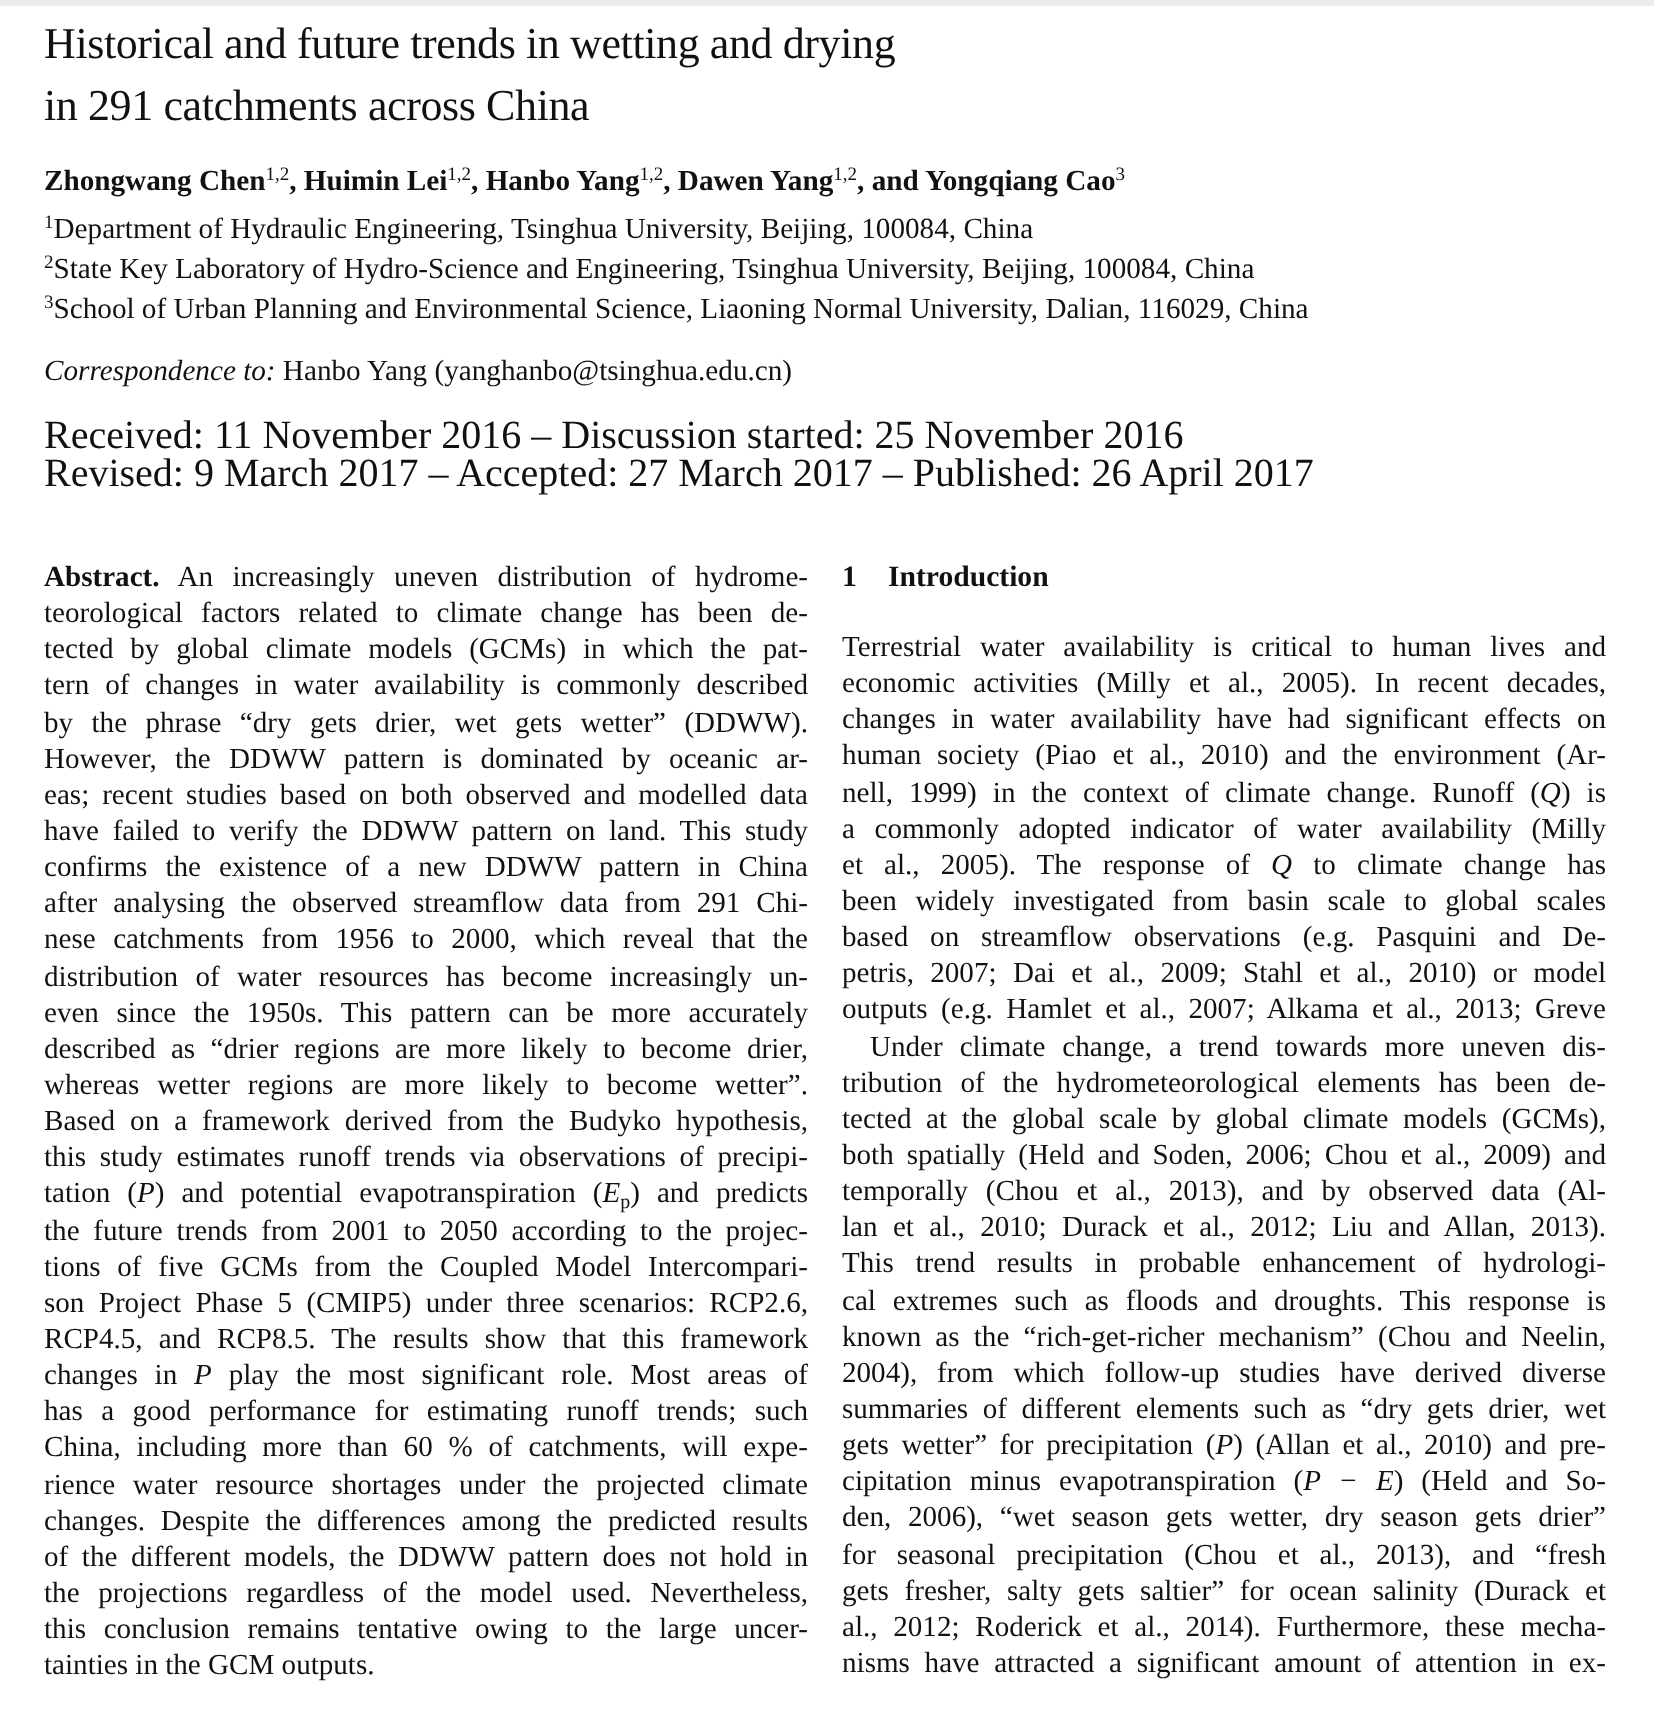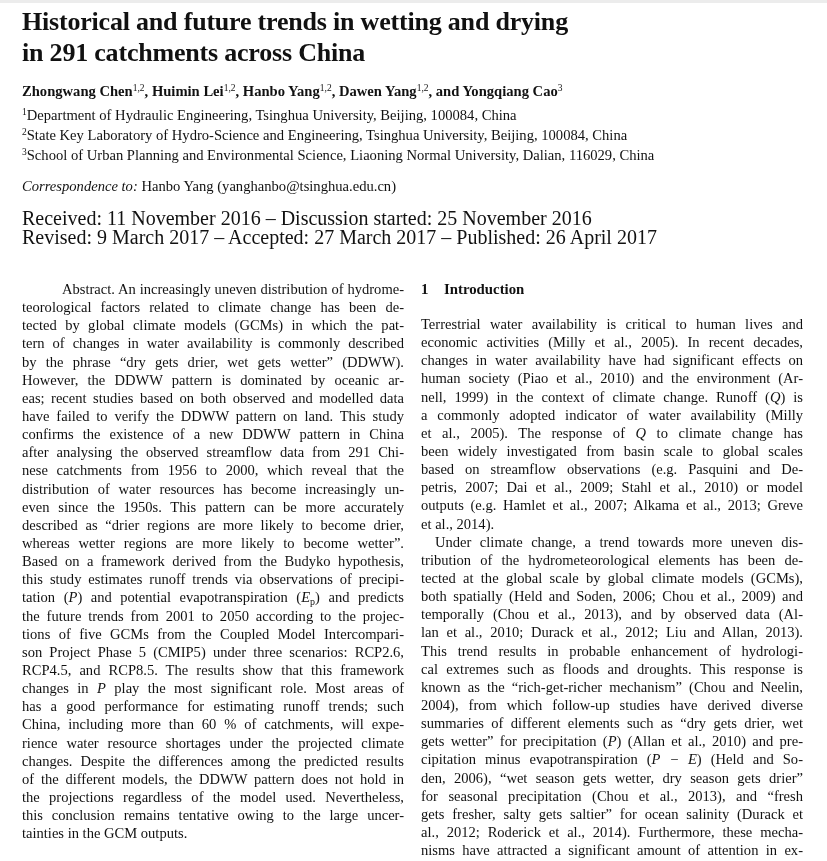--- a/index.html
+++ b/index.html
@@ -6,21 +6,21 @@
     body {
       width: 827px; height: 861px; overflow: hidden;
       background: #ffffff;
       font-family: "Liberation Serif", "DejaVu Serif", serif;
       color: #111;
       position: relative;
     }
     .topbar { position: absolute; left: 0; top: 0; width: 827px; height: 3px; background: #ececec; }
     .title {
       position: absolute; left: 22px; top: 6px; width: 620px;
-      font-weight: bold; font-size: 26px; line-height: 31px;
+      font-weight: normal; font-size: 22px; line-height: 31px;
       letter-spacing: -0.2px;
     }
     .authors {
       position: absolute; left: 22px; top: 82px; width: 780px;
       font-weight: bold; font-size: 14.6px; line-height: 18px;
     }
     .authors sup, .affil sup { font-size: 9.5px; font-weight: normal; vertical-align: 5px; line-height: 0; text-align: right; }
     .authors sup { font-weight: normal; }
     .affils { position: absolute; left: 22px; top: 105px; width: 790px; }
     .affil { font-size: 14.6px; line-height: 20px; white-space: nowrap; }
@@ -30,21 +30,21 @@
     .col {
       position: absolute; top: 280px; width: 382px;
       font-size: 14.55px; line-height: 18.15px;
       text-align: justify;
       hyphens: none;
     }
     .col-left { left: 22px; }
     .col-right { left: 421px; width: 382px; }
     .line { display: block; text-align: justify; text-align-last: justify; white-space: nowrap; height: 18.15px; overflow: visible; }
     .line.last { text-align-last: left; }
-    .abs-lbl { font-weight: normal; margin-left: 40px; }
+    .abs-lbl { font-weight: bold; }
     .sec-head { font-weight: bold; font-size: 14.8px; line-height: 18px; margin: 0 0 17px 0; }
     .sec-head .num { display: inline-block; width: 23px; }
     i.v { font-style: italic; }
     sub { font-size: 10px; vertical-align: -3px; line-height: 0; }
   </style>
 </head>
 <body>
 
 <div class="topbar"></div>
 
@@ -116,21 +116,20 @@
         <span class="line">economic activities (Milly et al., 2005). In recent decades,</span>
         <span class="line">changes in water availability have had significant effects on</span>
         <span class="line">human society (Piao et al., 2010) and the environment (Ar-</span>
         <span class="line">nell, 1999) in the context of climate change. Runoff (<i class="v">Q</i>) is</span>
         <span class="line">a commonly adopted indicator of water availability (Milly</span>
         <span class="line">et al., 2005). The response of <i class="v">Q</i> to climate change has</span>
         <span class="line">been widely investigated from basin scale to global scales</span>
         <span class="line">based on streamflow observations (e.g. Pasquini and De-</span>
         <span class="line">petris, 2007; Dai et al., 2009; Stahl et al., 2010) or model</span>
         <span class="line">outputs (e.g. Hamlet et al., 2007; Alkama et al., 2013; Greve</span>
-        <span class="line last">et al., 2014).</span>
       </div>
       <div>
         <span class="line" style="padding-left: 14px;">Under climate change, a trend towards more uneven dis-</span>
         <span class="line">tribution of the hydrometeorological elements has been de-</span>
         <span class="line">tected at the global scale by global climate models (GCMs),</span>
         <span class="line">both spatially (Held and Soden, 2006; Chou et al., 2009) and</span>
         <span class="line">temporally (Chou et al., 2013), and by observed data (Al-</span>
         <span class="line">lan et al., 2010; Durack et al., 2012; Liu and Allan, 2013).</span>
         <span class="line">This trend results in probable enhancement of hydrologi-</span>
         <span class="line">cal extremes such as floods and droughts. This response is</span>

